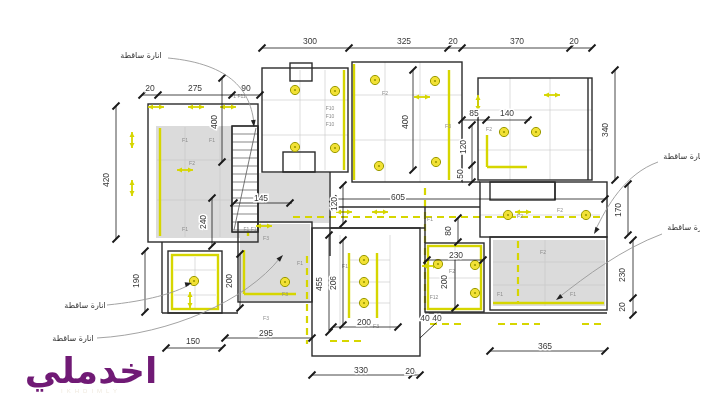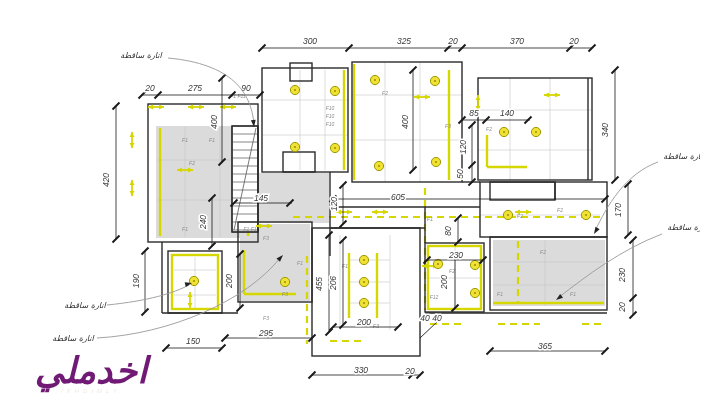--- a/index.html
+++ b/index.html
@@ -1,17 +1,17 @@
 <!DOCTYPE html>
 <html><head>
 <meta charset="utf-8">
 <style>
   html,body{margin:0;padding:0;background:#ffffff;}
   .canvas{position:relative;width:700px;height:405px;background:#fff;overflow:hidden;
-          font-family:"Liberation Sans", sans-serif;font-style:italic;}
+          font-family:"Liberation Sans", sans-serif;}
   svg{position:absolute;left:0;top:0;}
   .watermark{position:absolute;left:16px;top:352px;width:150px;text-align:center;pointer-events:none;}
   .wm-text{font-size:36px;font-weight:bold;color:#701a75;line-height:38px;
            font-family:"DejaVu Sans", sans-serif;}
   .wm-caption{font-size:6px;letter-spacing:4px;color:#efe9df;margin-top:-2px;}
 </style>
 </head>
 <body>
 
 <div class="canvas">

